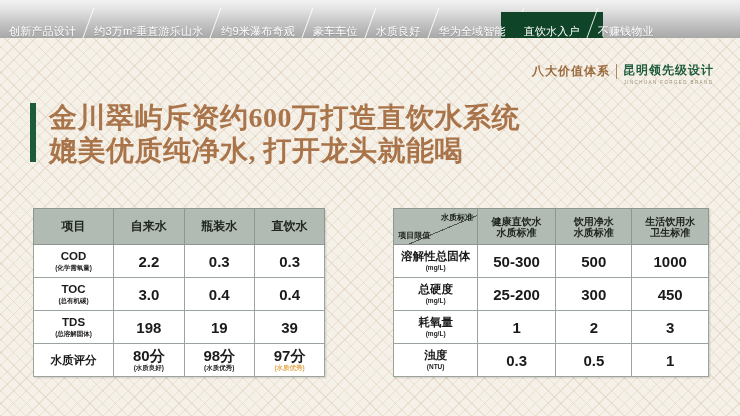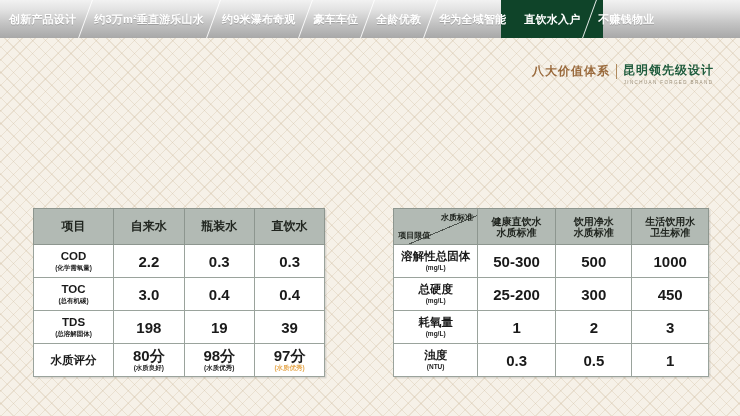--- a/index.html
+++ b/index.html
@@ -34,25 +34,26 @@
   }
   .nav-item {
     position: relative;
     flex: 0 0 auto;
     height: 38px;
     display: flex;
     align-items: center;
     justify-content: center;
     color: #ffffff;
     font-size: 11px;
-    font-weight: bold;
+    font-weight: normal;
     letter-spacing: 0.2px;
     white-space: nowrap;
     text-shadow: 0 1px 0 rgba(0,0,0,0.18);
     padding: 8px 9px;
+    margin-top: 12px;
   }
   .nav-item::after {
     content: "";
     position: absolute;
     top: -4px; right: -1px;
     width: 1px; height: 46px;
     background: #ffffff;
     opacity: 0.9;
     transform: skewX(-20deg);
   }
@@ -249,21 +250,21 @@
 
     <div class="nav-item">
       <span class="nav-label">约9米瀑布奇观</span>
     </div>
 
     <div class="nav-item">
       <span class="nav-label">豪车车位</span>
     </div>
 
     <div class="nav-item">
-      <span class="nav-label">全龄优教</span>
+      <span class="nav-label">水质良好</span>
     </div>
 
     <div class="nav-item">
       <span class="nav-label">华为全域智能</span>
     </div>
 
     <div class="nav-item active">
       <span class="nav-bg"></span>
       <span class="nav-label">直饮水入户</span>
     </div>
@@ -276,20 +277,27 @@
 
   <div id="brand">
     <div id="brand-main">八大价值体系</div>
     <div id="brand-divider"></div>
     <div id="brand-right">
       <div id="brand-sub">昆明领先级设计</div>
       <div id="brand-en">JINCHUAN  FORGED  BRAND</div>
     </div>
   </div>
 
+  <div id="headline-wrap">
+    <div id="headline-bar"></div>
+    <div id="headline-text">
+      <div>金川翠屿斥资约600万打造直饮水系统</div>
+      <div>媲美优质纯净水, 打开龙头就能喝</div>
+    </div>
+  </div>
 
   <div id="tables">
 
     <table class="wt" id="table-left">
       <colgroup>
         <col style="width:82px">
           <col style="width:72px">
           <col style="width:72px">
           <col style="width:72px">
       </colgroup>

